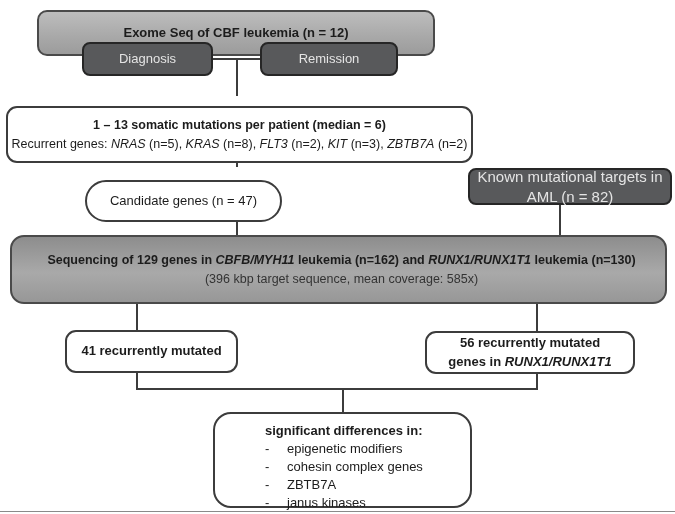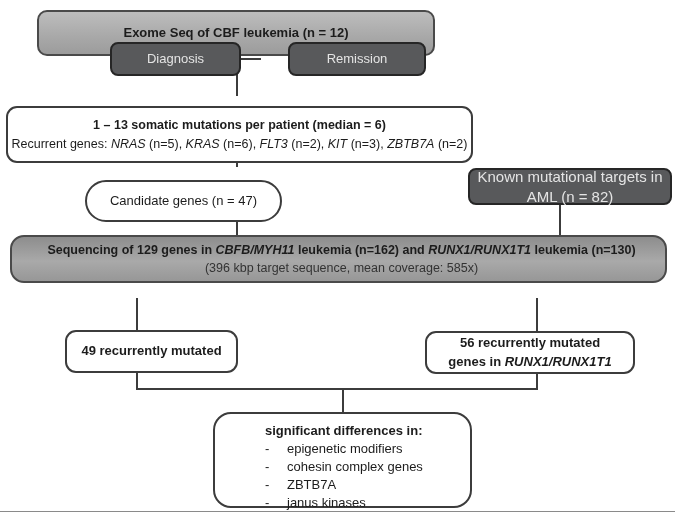--- a/index.html
+++ b/index.html
@@ -25,30 +25,30 @@
     border:2px solid #4a4a4a; border-radius:10px;
   }
   .gray-grad-wide {
     background:linear-gradient(180deg, #8d8d8d 0%, #a9a9a9 55%, #979797 100%);
     border:2px solid #4a4a4a; border-radius:14px;
   }
   .bold { font-weight:bold; }
   .nowrap { white-space:nowrap; }
   .subtle { color:#333333; }
   .line { position:absolute; background:var(--line, #3c3c3c); }
-  .z0 { z-index:0; } .z1 { z-index:1; } .z2 { z-index:2; } .z3 { z-index:3;margin-left:28px; }
+  .z0 { z-index:0; } .z1 { z-index:1; } .z2 { z-index:2; } .z3 { z-index:3; }
 
   
   #exome      { left:37px;  top:2px;   width:398px; height:46px;margin-top:8px; }
   #diagnosis  { left:82px;  top:42px;  width:131px; height:34px; }
   #remission  { left:260px; top:42px;  width:138px; height:34px; }
   #somatic    { left:6px;   top:106px;  width:467px; height:57px; font-size:12.5px; }
   #candidate  { left:85px;  top:180px; width:197px; height:42px;border-radius:21px; }
   #aml        { left:468px; top:168px; width:204px; height:37px; font-size:15px; line-height:1.3; }
-  #seq        { left:10px;  top:235px; width:657px; height:48px; font-size:12.5px;padding-left:6px; }
+  #seq        { left:10px;  top:235px; width:657px; height:69px; font-size:12.5px;padding-left:6px; }
   #cbfb       { left:65px;  top:330px; width:173px; height:43px; }
   #runx1      { left:425px; top:331px; width:210px; height:43px; }
   #sig        { left:213px; top:412px; width:259px; height:96px; border-radius:18px;
                 align-items:flex-start; justify-content:flex-start;
                 padding:8px 8px 8px 50px; text-align:left; line-height:18px; }
   .sig-item   { display:flex; }
   .sig-dash   { width:22px; flex:0 0 22px; }
 
   
   #l-diag-rem   { left:212px; top:58px;  width:49px;  height:2px; }
@@ -88,39 +88,39 @@
 
   <div class="box dark-box z3" id="diagnosis">
     <div>Diagnosis</div>
   </div>
   <div class="box dark-box z3" id="remission">
     <div>Remission</div>
   </div>
 
   <div class="box white-box z1" id="somatic">
     <div class="bold nowrap">1 – 13 somatic mutations per patient (median = 6)</div>
-    <div class="nowrap"><span>Recurrent genes: </span><i>NRAS</i><span> (n=5), </span><i>KRAS</i><span> (n=6), </span><i>FLT3</i><span> (n=2), </span><i>KIT</i><span> (n=3), </span><i>ZBTB7A</i><span> (n=2)</span></div>
+    <div class="nowrap"><span>Recurrent genes: </span><i>NRAS</i><span> (n=5), </span><i>KRAS</i><span> (n=8), </span><i>FLT3</i><span> (n=2), </span><i>KIT</i><span> (n=3), </span><i>ZBTB7A</i><span> (n=2)</span></div>
   </div>
 
   <div class="box white-box z1" id="candidate">
     <div class="nowrap">Candidate genes (n = 47)</div>
   </div>
 
   <div class="box dark-box z1" id="aml">
     <div class="nowrap">Known mutational targets in</div>
     <div class="nowrap">AML (n = 82)</div>
   </div>
 
   <div class="box gray-grad-wide z1" id="seq">
     <div class="bold nowrap"><span>Sequencing of 129 genes in </span><i>CBFB/MYH11</i><span> leukemia (n=162) and </span><i>RUNX1/RUNX1T1</i><span> leukemia (n=130)</span></div>
     <div class="nowrap subtle">(396 kbp target sequence, mean coverage: 585x)</div>
   </div>
 
   <div class="box white-box bold z1" id="cbfb">
-    <div class="nowrap">49 recurrently mutated</div>
+    <div class="nowrap">41 recurrently mutated</div>
   </div>
   <div class="box white-box bold z1" id="runx1">
     <div class="nowrap">56 recurrently mutated</div>
     <div class="nowrap"><span>genes in </span><i>RUNX1/RUNX1T1</i></div>
   </div>
 
   <div class="box white-box z1" id="sig">
     <div class="bold">significant differences in:</div>
     <div class="sig-item">
       <span class="sig-dash">-</span>

